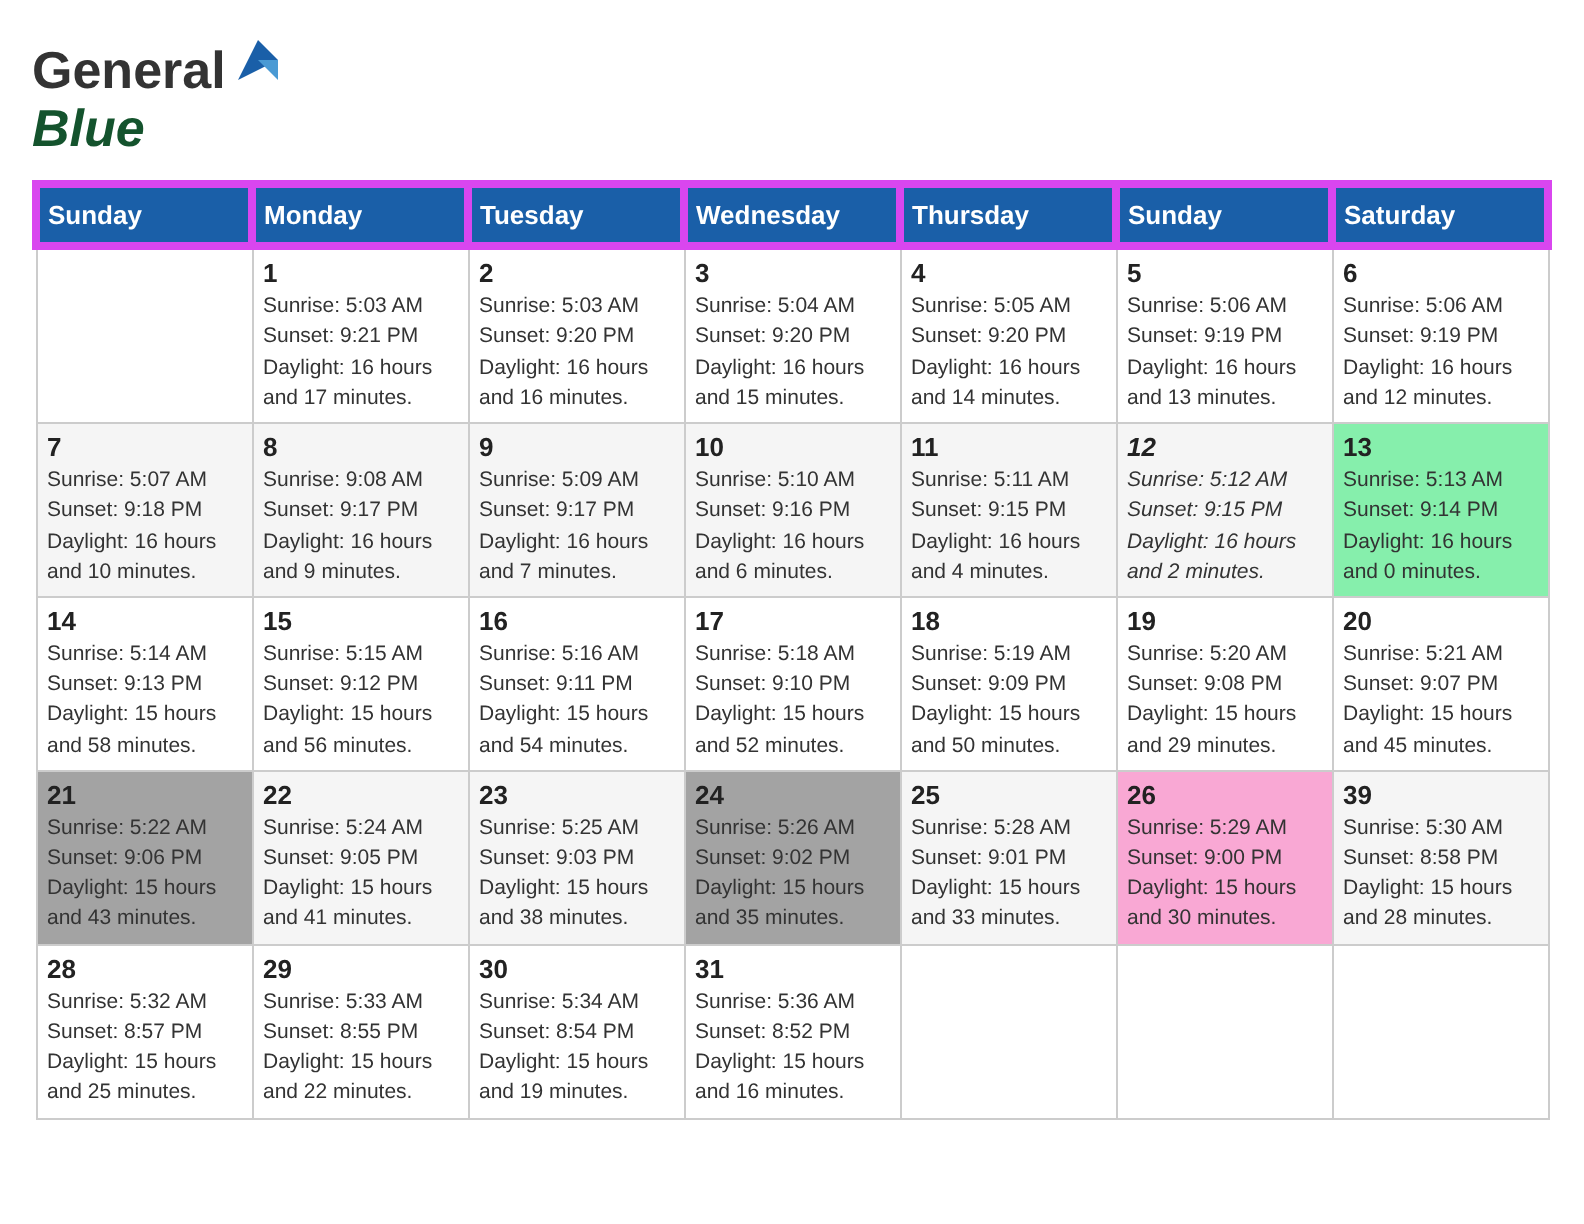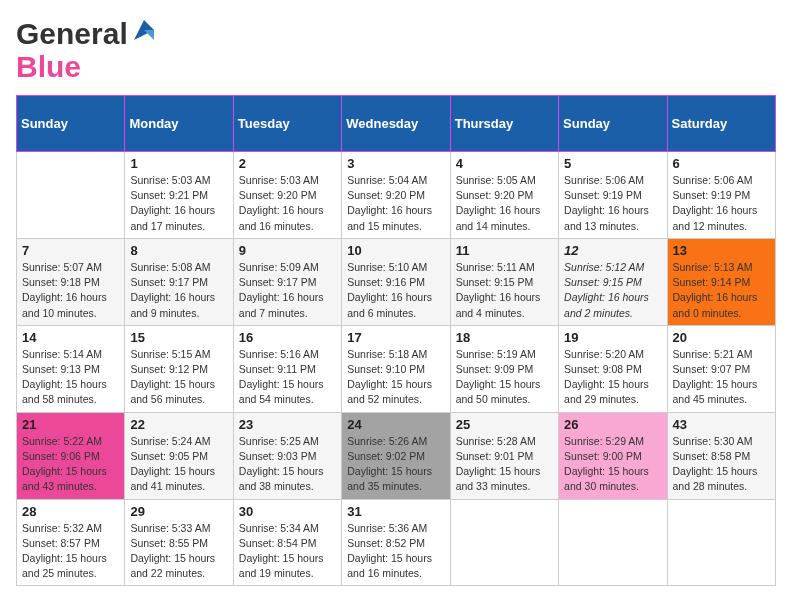--- a/index.html
+++ b/index.html
@@ -14,26 +14,26 @@
       display: flex;
       justify-content: space-between;
       align-items: flex-start;
       margin-bottom: 12px;
     }
     .logo {
       display: flex;
       align-items: center;
     }
     .logo-text {
-      font-size: 30px;
+      font-size: 26px;
       font-weight: bold;
       line-height: 1.1;
     }
     .logo-general { color: #333; }
-    .logo-blue { color: #ec4899; }
+    .logo-blue { color: #14532d; font-style: italic; }
     .logo-icon {
       width: 28px;
       height: 28px;
       margin-left: 2px;
     }
     .title-block { text-align: right; }
     .title-month {
       font-size: 42px;
       font-weight: bold;
       color: #222;
@@ -45,25 +45,25 @@
       margin-top: 2px;
     }
     .calendar {
       width: 100%;
       border-collapse: collapse;
       font-size: 11px;
     }
     .calendar th {
       background: #1a5fa8;
       color: #fff;
-      padding: 20px 4px;
+      padding: 6px 4px;
       text-align: left;
       font-size: 13px;
       font-weight: bold;
-      border: 1px solid #d946ef;
+      border: 4px solid #d946ef;
     }
     .calendar td {
       border: 1px solid #ccc;
       vertical-align: top;
       padding: 4px 5px;
       width: calc(100% / 7);
       min-height: 80px;
       background: #fff;
     }
     .calendar tr:nth-child(even) td {
@@ -145,39 +145,39 @@
           <div class="day-info"><span>Sunrise: 5:06 AM</span><br><span>Sunset: 9:19 PM</span><br><span>Daylight: 16 hours and 12 minutes.</span></div>
         </td>
       </tr>
       <tr>
         <td style="background: rgb(245, 245, 245);">
           <div class="day-num">7</div>
           <div class="day-info"><span>Sunrise: 5:07 AM</span><br><span>Sunset: 9:18 PM</span><br><span>Daylight: 16 hours and 10 minutes.</span></div>
         </td>
         <td style="background: rgb(245, 245, 245);">
           <div class="day-num">8</div>
-          <div class="day-info"><span>Sunrise: 5:08 AM</span><br><span>Sunset: 9:17 PM</span><br><span>Daylight: 16 hours and 9 minutes.</span></div>
+          <div class="day-info"><span>Sunrise: 9:08 AM</span><br><span>Sunset: 9:17 PM</span><br><span>Daylight: 16 hours and 9 minutes.</span></div>
         </td>
         <td style="background: rgb(245, 245, 245);">
           <div class="day-num">9</div>
           <div class="day-info"><span>Sunrise: 5:09 AM</span><br><span>Sunset: 9:17 PM</span><br><span>Daylight: 16 hours and 7 minutes.</span></div>
         </td>
         <td style="background: rgb(245, 245, 245);">
           <div class="day-num">10</div>
           <div class="day-info"><span>Sunrise: 5:10 AM</span><br><span>Sunset: 9:16 PM</span><br><span>Daylight: 16 hours and 6 minutes.</span></div>
         </td>
         <td style="background: rgb(245, 245, 245);">
           <div class="day-num">11</div>
           <div class="day-info"><span>Sunrise: 5:11 AM</span><br><span>Sunset: 9:15 PM</span><br><span>Daylight: 16 hours and 4 minutes.</span></div>
         </td>
         <td style="background: rgb(245, 245, 245); font-style: italic;">
           <div class="day-num">12</div>
           <div class="day-info"><span>Sunrise: 5:12 AM</span><br><span>Sunset: 9:15 PM</span><br><span>Daylight: 16 hours and 2 minutes.</span></div>
         </td>
-        <td style="background: #f97316;">
+        <td style="background: #86efac;">
           <div class="day-num">13</div>
           <div class="day-info"><span>Sunrise: 5:13 AM</span><br><span>Sunset: 9:14 PM</span><br><span>Daylight: 16 hours and 0 minutes.</span></div>
         </td>
       </tr>
       <tr>
         <td>
           <div class="day-num">14</div>
           <div class="day-info"><span>Sunrise: 5:14 AM</span><br><span>Sunset: 9:13 PM</span><br><span>Daylight: 15 hours and 58 minutes.</span></div>
         </td>
         <td>
@@ -199,21 +199,21 @@
         <td>
           <div class="day-num">19</div>
           <div class="day-info"><span>Sunrise: 5:20 AM</span><br><span>Sunset: 9:08 PM</span><br><span>Daylight: 15 hours and 29 minutes.</span></div>
         </td>
         <td>
           <div class="day-num">20</div>
           <div class="day-info"><span>Sunrise: 5:21 AM</span><br><span>Sunset: 9:07 PM</span><br><span>Daylight: 15 hours and 45 minutes.</span></div>
         </td>
       </tr>
       <tr>
-        <td style="background: #ec4899;">
+        <td style="background: #a3a3a3;">
           <div class="day-num">21</div>
           <div class="day-info"><span>Sunrise: 5:22 AM</span><br><span>Sunset: 9:06 PM</span><br><span>Daylight: 15 hours and 43 minutes.</span></div>
         </td>
         <td style="background: rgb(245, 245, 245);">
           <div class="day-num">22</div>
           <div class="day-info"><span>Sunrise: 5:24 AM</span><br><span>Sunset: 9:05 PM</span><br><span>Daylight: 15 hours and 41 minutes.</span></div>
         </td>
         <td style="background: rgb(245, 245, 245);">
           <div class="day-num">23</div>
           <div class="day-info"><span>Sunrise: 5:25 AM</span><br><span>Sunset: 9:03 PM</span><br><span>Daylight: 15 hours and 38 minutes.</span></div>
@@ -224,21 +224,21 @@
         </td>
         <td style="background: rgb(245, 245, 245); margin-top: 40px;">
           <div class="day-num">25</div>
           <div class="day-info"><span>Sunrise: 5:28 AM</span><br><span>Sunset: 9:01 PM</span><br><span>Daylight: 15 hours and 33 minutes.</span></div>
         </td>
         <td style="background: #f9a8d4; margin-left: 41px;">
           <div class="day-num">26</div>
           <div class="day-info"><span>Sunrise: 5:29 AM</span><br><span>Sunset: 9:00 PM</span><br><span>Daylight: 15 hours and 30 minutes.</span></div>
         </td>
         <td style="background: rgb(245, 245, 245);">
-          <div class="day-num">43</div>
+          <div class="day-num">39</div>
           <div class="day-info"><span>Sunrise: 5:30 AM</span><br><span>Sunset: 8:58 PM</span><br><span>Daylight: 15 hours and 28 minutes.</span></div>
         </td>
       </tr>
       <tr>
         <td>
           <div class="day-num">28</div>
           <div class="day-info"><span>Sunrise: 5:32 AM</span><br><span>Sunset: 8:57 PM</span><br><span>Daylight: 15 hours and 25 minutes.</span></div>
         </td>
         <td>
           <div class="day-num">29</div>

